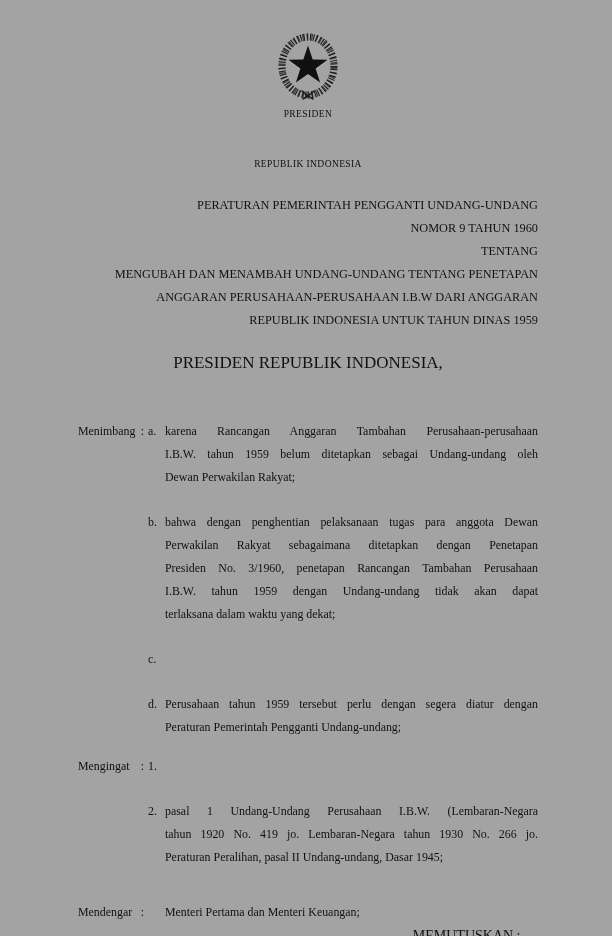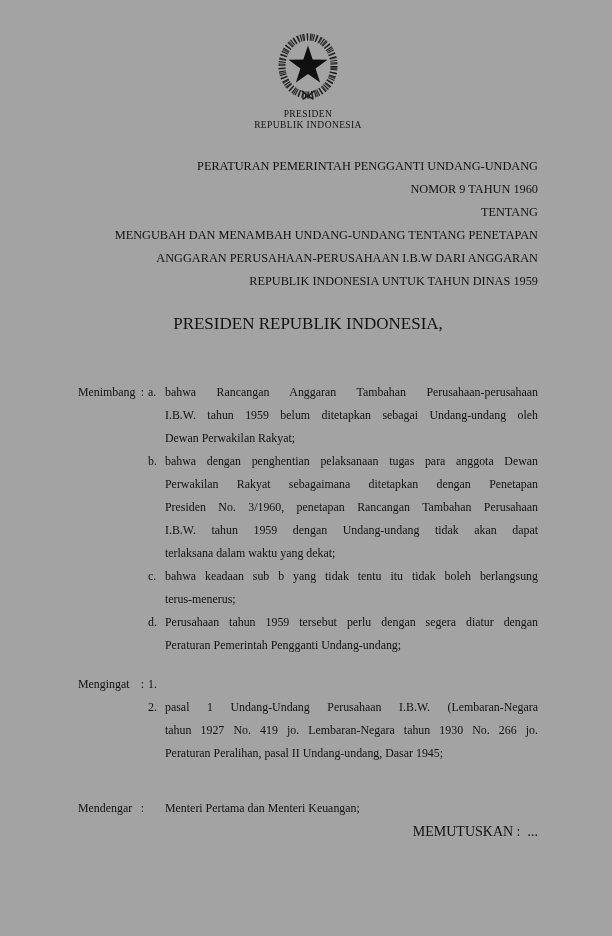--- a/index.html
+++ b/index.html
@@ -8,28 +8,28 @@
     width:612px;height:936px;
     box-sizing:border-box;
     padding:33px 74px 0 78px;
     background:#a3a3a3;
     font-family:Liberation Serif, serif;
     color:#111111;
     overflow:hidden;
   }
   .emblem-wrap{text-align:center;height:70px;}
   .emblem-wrap svg{display:inline-block;}
-  .org-line{text-align:center;font-size:9.5px;line-height:11px;letter-spacing:0.4px;}
+  .org-line{text-align:center;font-size:9.5px;line-height:11px;letter-spacing:0.4px;margin-top:39px;}
   .org-line.first{margin-top:6px;}
   .title-block{margin-top:24px;font-size:12.3px;line-height:23px;text-align:right;}
   .salutation{margin-top:19px;font-size:17px;line-height:23px;text-align:center;}
   .section{
     display:grid;
     grid-template-columns:70px 17px 1fr;
-    row-gap:0;
+    row-gap:22px;
     font-size:11.9px;line-height:23px;
   }
   .section.menimbang{margin-top:46px;}
   .section.mengingat{margin-top:16px;}
   .section.mendengar{margin-top:32px;}
   .sec-label{grid-column:1;grid-row:1;display:flex;justify-content:space-between;padding-right:4px;}
   .marker{grid-column:2;}
   .itext{grid-column:3;}
   .ln{text-align:justify;text-align-last:justify;}
   .ln:last-child{text-align-last:left;}
@@ -64,59 +64,55 @@
   <div class="salutation">PRESIDEN REPUBLIK INDONESIA,</div>
 
   <div class="section menimbang">
     <div class="sec-label">
       <span>Menimbang</span>
       <span>:</span>
     </div>
 
     <div class="marker">a.</div>
     <div class="itext">
-      <div class="ln">bahwa Rancangan Anggaran Tambahan Perusahaan-perusahaan</div>
+      <div class="ln">karena Rancangan Anggaran Tambahan Perusahaan-perusahaan</div>
       <div class="ln">I.B.W. tahun 1959 belum ditetapkan sebagai Undang-undang oleh</div>
       <div class="ln">Dewan Perwakilan Rakyat;</div>
     </div>
 
     <div class="marker">b.</div>
     <div class="itext">
       <div class="ln">bahwa dengan penghentian pelaksanaan tugas para anggota Dewan</div>
       <div class="ln">Perwakilan Rakyat sebagaimana ditetapkan dengan Penetapan</div>
       <div class="ln">Presiden No. 3/1960, penetapan Rancangan Tambahan Perusahaan</div>
       <div class="ln">I.B.W. tahun 1959 dengan Undang-undang tidak akan dapat</div>
       <div class="ln">terlaksana dalam waktu yang dekat;</div>
     </div>
 
     <div class="marker">c.</div>
-    <div class="itext">
-      <div class="ln">bahwa keadaan sub b yang tidak tentu itu tidak boleh berlangsung</div>
-      <div class="ln">terus-menerus;</div>
-    </div>
 
     <div class="marker">d.</div>
     <div class="itext">
       <div class="ln">Perusahaan tahun 1959 tersebut perlu dengan segera diatur dengan</div>
       <div class="ln">Peraturan Pemerintah Pengganti Undang-undang;</div>
     </div>
   </div>
 
   <div class="section mengingat">
     <div class="sec-label">
       <span>Mengingat</span>
       <span>:</span>
     </div>
 
     <div class="marker">1.</div>
 
     <div class="marker">2.</div>
     <div class="itext">
       <div class="ln">pasal 1 Undang-Undang Perusahaan I.B.W. (Lembaran-Negara</div>
-      <div class="ln">tahun 1927 No. 419 jo. Lembaran-Negara tahun 1930 No. 266 jo.</div>
+      <div class="ln">tahun 1920 No. 419 jo. Lembaran-Negara tahun 1930 No. 266 jo.</div>
       <div class="ln">Peraturan Peralihan, pasal II Undang-undang, Dasar 1945;</div>
     </div>
   </div>
 
   <div class="section mendengar">
     <div class="sec-label">
       <span>Mendengar</span>
       <span>:</span>
     </div>
 

